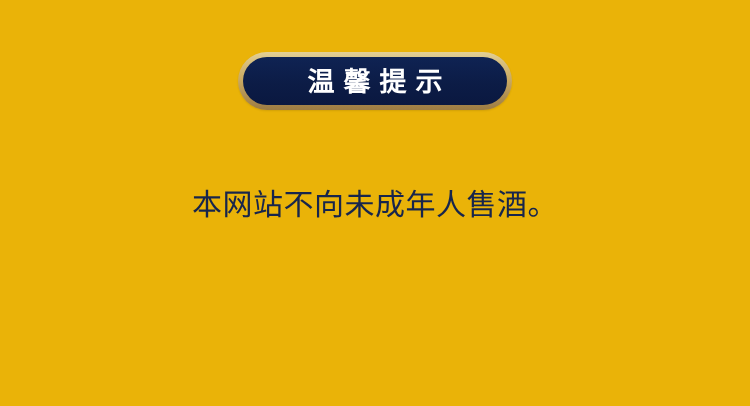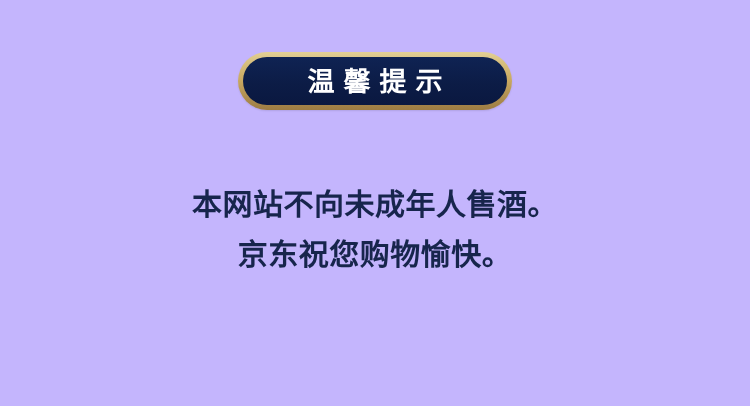--- a/index.html
+++ b/index.html
@@ -12,21 +12,21 @@
     height: 406px;
     background: #ffffff;
     font-family: "DejaVu Serif", "Liberation Serif", serif;
     overflow: hidden;
   }
 
   .page {
     position: relative;
     width: 750px;
     height: 406px;
-    background: #c4b5fd;
+    background: #eab308;
   }
 
   
   .banner-wrap {
     position: absolute;
     left: 0;
     top: 52px;
     width: 750px;
     display: flex;
     justify-content: center;
@@ -78,37 +78,36 @@
     left: 0;
     top: 180px;
     width: 750px;
     text-align: center;
   }
 
   .message-line {
     color: #17254c;
     font-size: 30px;
     line-height: 50px;
-    font-weight: 700;
+    font-weight: 400;
     letter-spacing: 0.5px;
     white-space: nowrap;
     font-family: "DejaVu Serif", "Liberation Serif", serif;
   }
 </style>
 </head>
 <body>
 
 <div class="page">
 
   <div class="banner-wrap">
     <div class="banner-pill">
       <div class="banner-inner">
         <div class="banner-title">温馨提示</div>
       </div>
     </div>
   </div>
 
   <div class="message-block">
     <div class="message-line">本网站不向未成年人售酒。</div>
-    <div class="message-line">京东祝您购物愉快。</div>
   </div>
 
 </div>
 
 </body></html>

